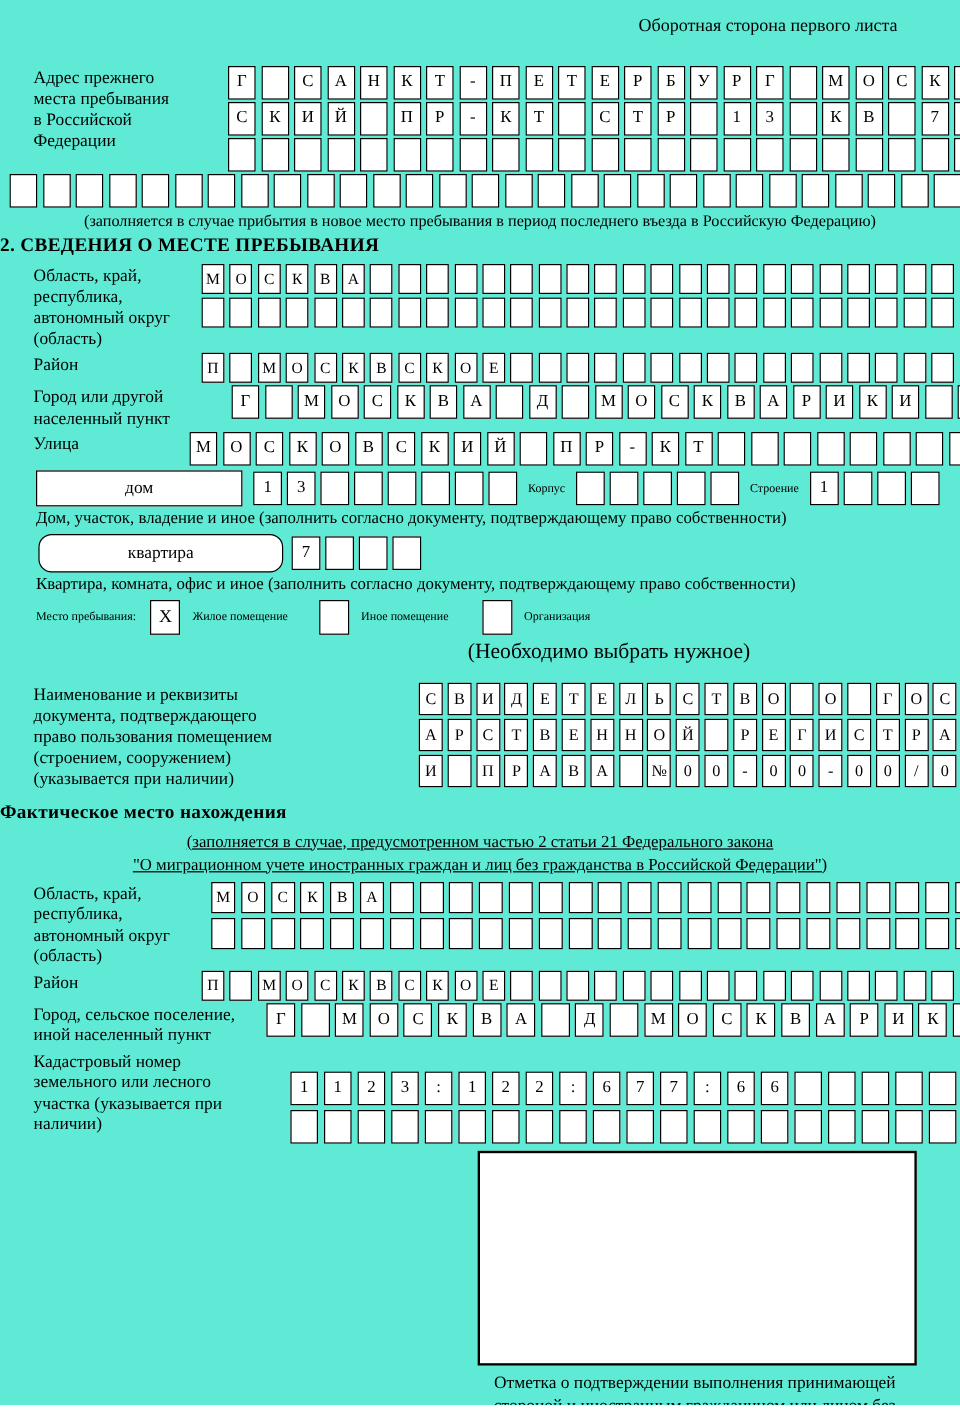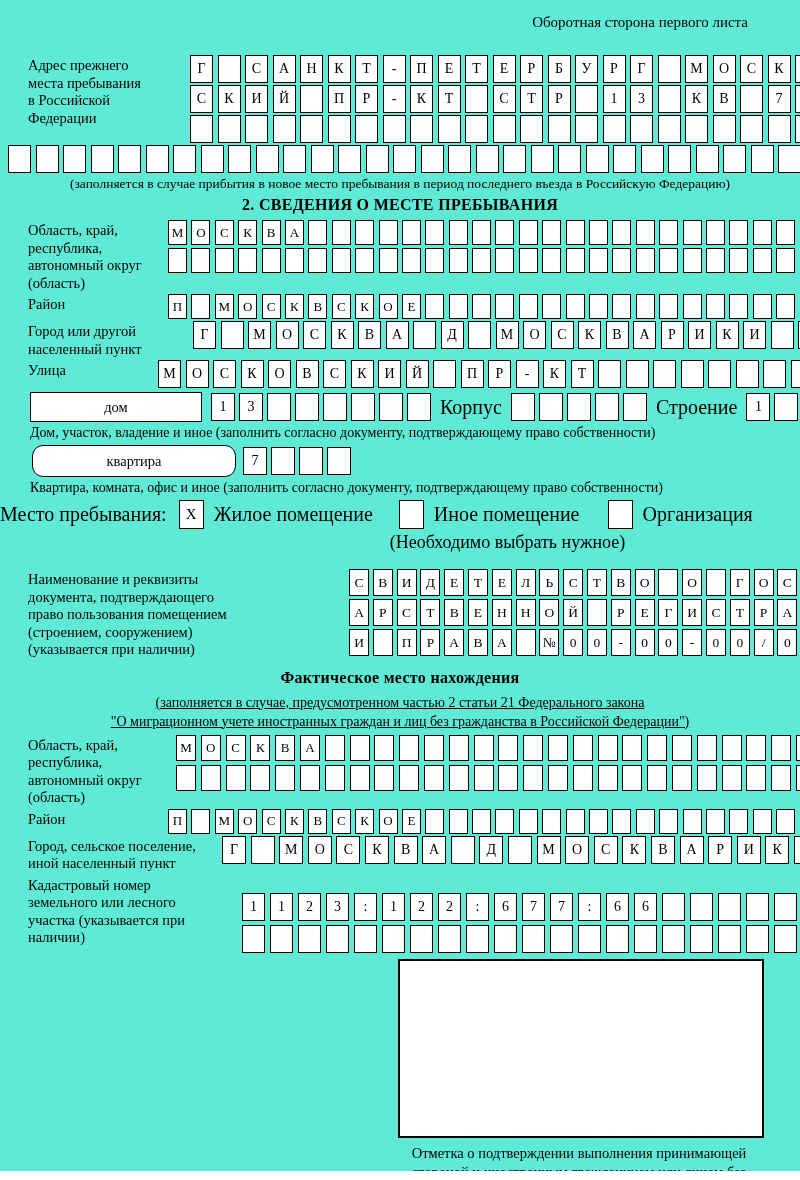--- a/index.html
+++ b/index.html
@@ -20,27 +20,27 @@
   
   .bx-a{gap:4.5px}.bx-a .cell{width:21px;height:26px;font-size:14px;}
   .bx-b{gap:4.4px}.bx-b .cell{width:17px;height:23px;font-size:13px;}
   .bx-c{gap:3.8px}.bx-c .cell{width:18px;height:25px;font-size:13.5px;}
   .bx-d{gap:4.6px}.bx-d .cell{width:22px;height:26px;font-size:14px;}
   .bx-e{gap:5px}.bx-e .cell{width:21px;height:26px;font-size:14px;}
   .bx-f{gap:4.8px}.bx-f .cell{width:18px;height:24px;font-size:13px;}
   .bx-g{gap:4px}.bx-g .cell{width:22px;height:26px;font-size:14px;}
   .note{font-size:13.5px;text-align:center;margin:3px 6px 4px 6px;}
   .note-left{font-size:14px;margin:2px 0 4px 30px;}
-  .sect-title{font-size:16px;font-weight:bold;text-align:center;letter-spacing:.3px;margin:4px 0 6px 0;}
+  .sect-title{font-size:16px;font-weight:bold;letter-spacing:.3px;margin:4px 0 6px 0;}
   .widebox{border:1.5px solid #000;display:flex;align-items:center;justify-content:center;
     font-size:14.5px;flex:none;background:#fff;}
   .domrow{display:flex;align-items:center;gap:9px;margin-left:30px;margin-bottom:3px;margin-top:4px;}
-  .inl-label{font-size:20px;flex:none;}
+  .inl-label{font-size:10px;flex:none;}
   .kvrow{display:flex;align-items:center;gap:7px;margin-left:32px;margin-bottom:3px;}
-  .mestorow{display:flex;align-items:center;gap:12px;margin-top:4px;}
+  .mestorow{display:flex;align-items:center;gap:12px;margin-left:30px;margin-top:4px;}
   .mesto-opt{display:flex;align-items:center;gap:10px;}
   .chk{width:23px;height:27px;border:1.5px solid #000;display:flex;align-items:center;
     justify-content:center;font-size:15px;flex:none;background:#fff;}
   .hint{font-size:18px;margin:3px 0 16px 215px;text-align:center;}
   .law-note{font-size:14px;text-align:center;line-height:19px;margin:0 20px 4px 20px;text-decoration:underline;}
   .stamp-box{border:2px solid #000;width:362px;height:175px;margin:6px 0 6px 398px;background:#fff;}
   .stamp-caption{width:378px;margin-left:390px;text-align:center;font-size:14.5px;line-height:19px;}
   .mt18{margin-top:18px;}
 </style>
 </head>

